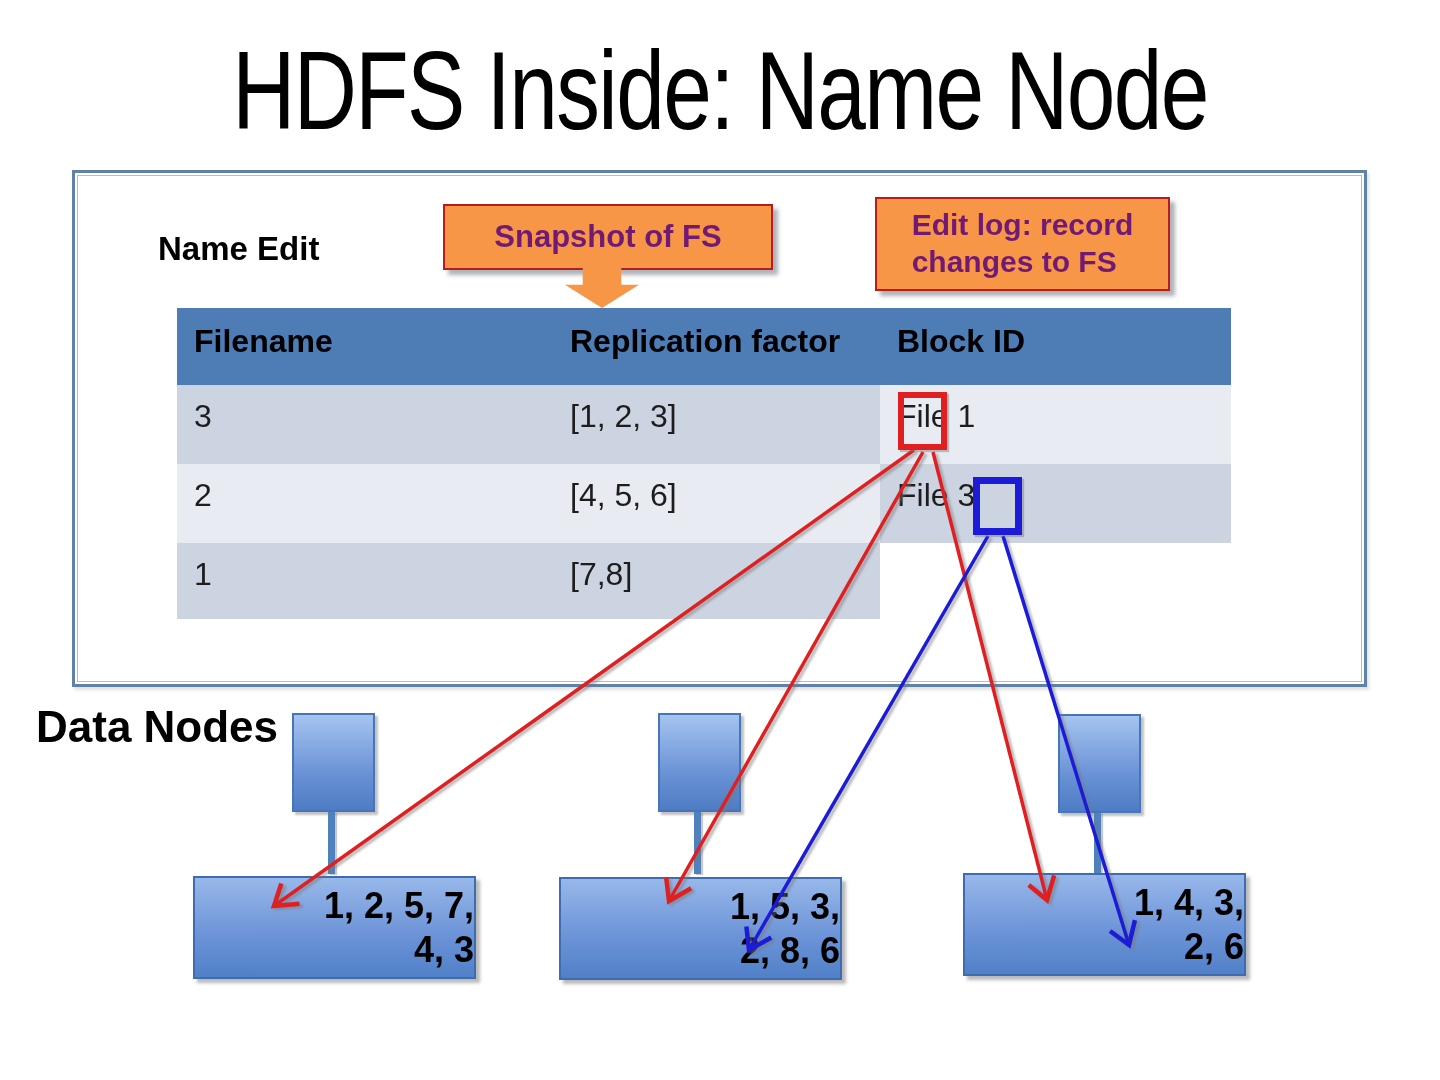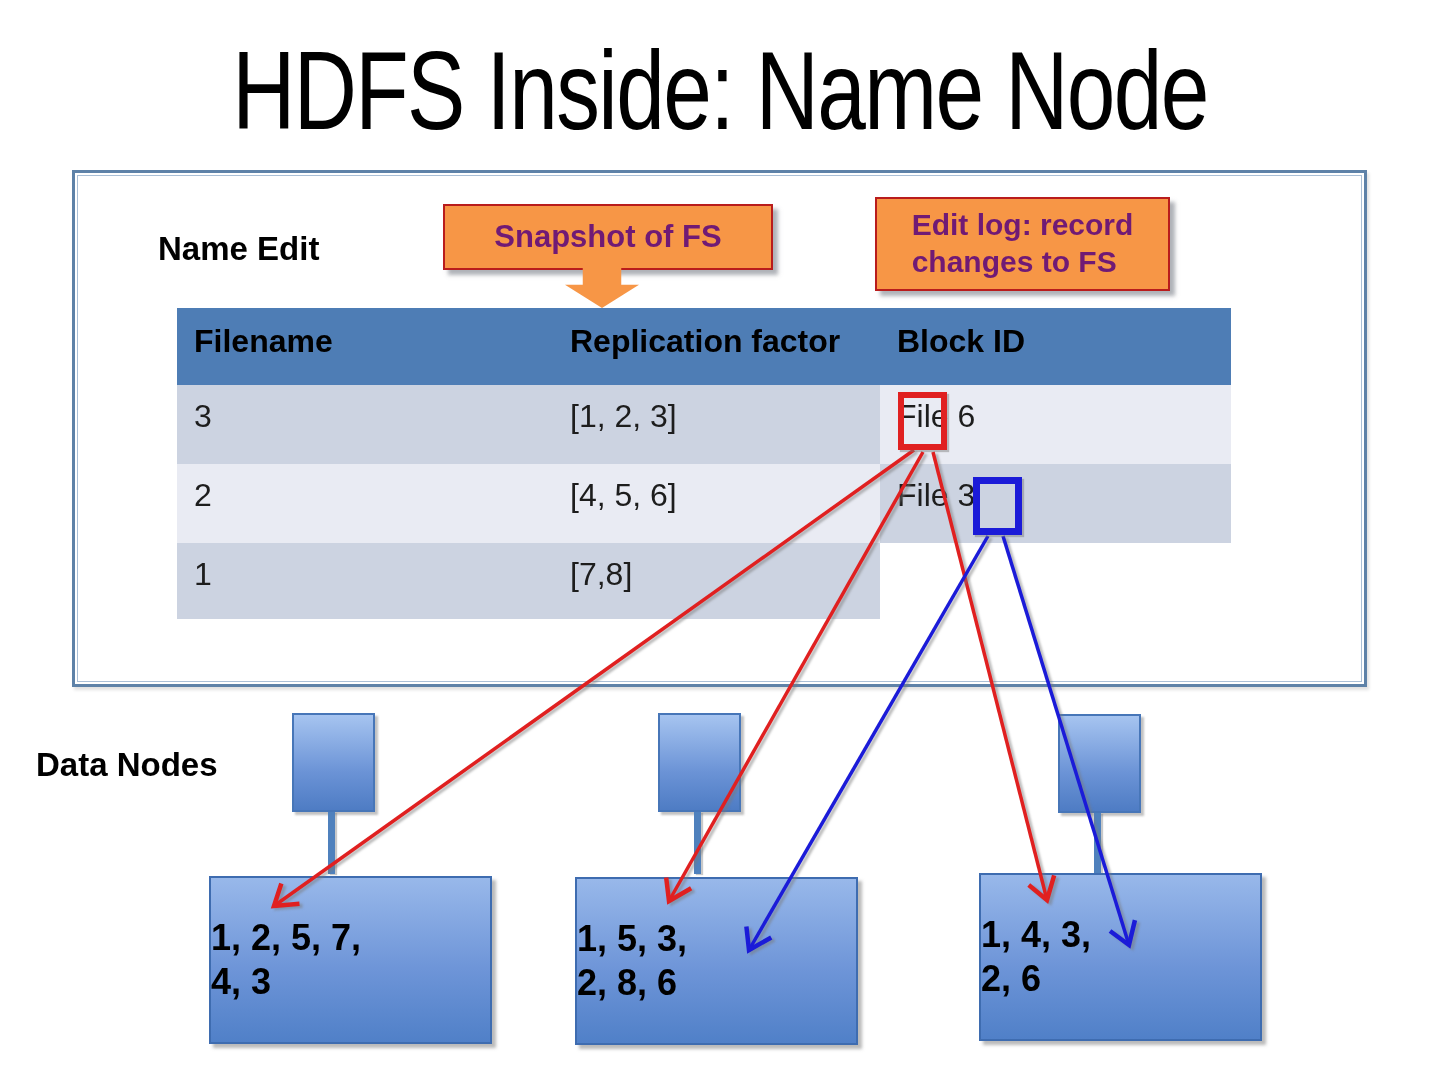--- a/index.html
+++ b/index.html
@@ -44,35 +44,35 @@
   }
   .fs-table .cell{padding:13px 0 0 17px;font-size:32px;color:#1d1d1d;box-sizing:border-box;}
   .fs-table .hcell{background:var(--header_blue);font-weight:bold;color:#000;padding-top:15px;}
   .fs-table .r-dark{background:var(--row_dark);}
   .fs-table .r-light{background:var(--row_light);}
   
   .hl{position:absolute;box-sizing:border-box;background:transparent;z-index:7;}
   .hl-red{left:898px;top:392px;width:49px;height:58px;border:6px solid var(--arrow_red);box-shadow:2px 2px 1px rgba(120,120,120,0.45);}
   .hl-blue{left:973px;top:477px;width:49px;height:58px;border:7px solid var(--arrow_blue);box-shadow:2px 2px 1px rgba(120,120,120,0.45);}
   
-  .datanodes-label{position:absolute;left:36px;top:746px;font-size:33px;font-weight:bold;}
+  .datanodes-label{position:absolute;left:36px;top:702px;font-size:44px;font-weight:bold;}
   .node-square{
     position:absolute;width:83px;height:99px;box-sizing:border-box;
     background:linear-gradient(180deg,#a6c4f0 0%,#6b93d6 60%,#4e7cc4 100%);
     border:2px solid #4776b8;box-shadow:3px 3px 2px rgba(120,120,120,0.45);
   }
   .sq-1{left:292px;top:713px;} .sq-2{left:658px;top:713px;} .sq-3{left:1058px;top:714px;}
   .node-stem{position:absolute;width:7px;height:62px;background:#4f81bd;box-shadow:2px 1px 1px rgba(120,120,120,0.4);}
   .stem-1{left:328px;top:812px;} .stem-2{left:694px;top:812px;} .stem-3{left:1094px;top:813px;}
   .node-box{
-    position:absolute;width:283px;height:168px;box-sizing:border-box;
+    position:absolute;width:283px;height:103px;box-sizing:border-box;
     background:linear-gradient(180deg,#98b8ea 0%,#6e95d8 55%,#5080c8 100%);
     border:2px solid var(--node_border);box-shadow:4px 4px 3px rgba(120,120,120,0.5);
-    display:flex;flex-direction:column;align-items:flex-start;justify-content:center;
-    font-size:36px;font-weight:bold;line-height:1.22;color:#000;text-align:center;margin-left:16px;
+    display:flex;flex-direction:column;align-items:flex-end;justify-content:center;
+    font-size:36px;font-weight:bold;line-height:1.22;color:#000;text-align:center;
   }
   .box-1{left:193px;top:876px;} .box-2{left:559px;top:877px;} .box-3{left:963px;top:873px;}
   
   .arrows{position:absolute;left:0;top:0;width:1440px;height:1080px;z-index:6;pointer-events:none;}
   .line-red{stroke:var(--arrow_red);stroke-width:3.5px;fill:none;filter:drop-shadow(3px 2px 1px rgba(120,120,120,0.5));}
   .line-blue{stroke:var(--arrow_blue);stroke-width:3.5px;fill:none;filter:drop-shadow(3px 2px 1px rgba(120,120,120,0.5));}
   .head-red{fill:none;stroke:var(--arrow_red);stroke-width:4.5px;}
   .head-blue{fill:none;stroke:var(--arrow_blue);stroke-width:4.5px;}
   marker{overflow:visible;}
 </style>
@@ -101,21 +101,21 @@
   </div>
 
   <div class="fs-table">
     <div class="cell hcell">Filename</div>
     <div class="cell hcell">Replication factor</div>
     <div class="cell hcell">Block ID</div>
 
     <div class="cell r-dark">3</div>
     <div class="cell r-dark">[1, 2, 3]</div>
 
-    <div class="cell r-light">File 6</div>
+    <div class="cell r-light">File 1</div>
     <div class="cell r-light">2</div>
     <div class="cell r-light">[4, 5, 6]</div>
 
     <div class="cell r-dark">File 3</div>
     <div class="cell r-dark">1</div>
     <div class="cell r-dark">[7,8]</div>
   </div>
 
   <svg class="arrows" xmlns="http://www.w3.org/2000/svg">
     <defs>

